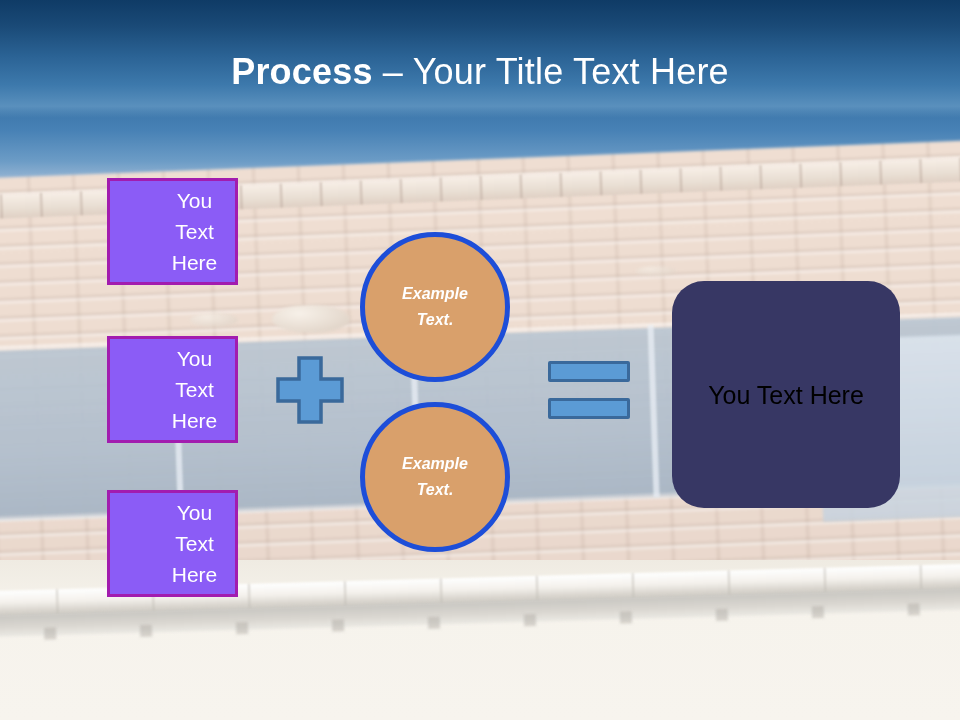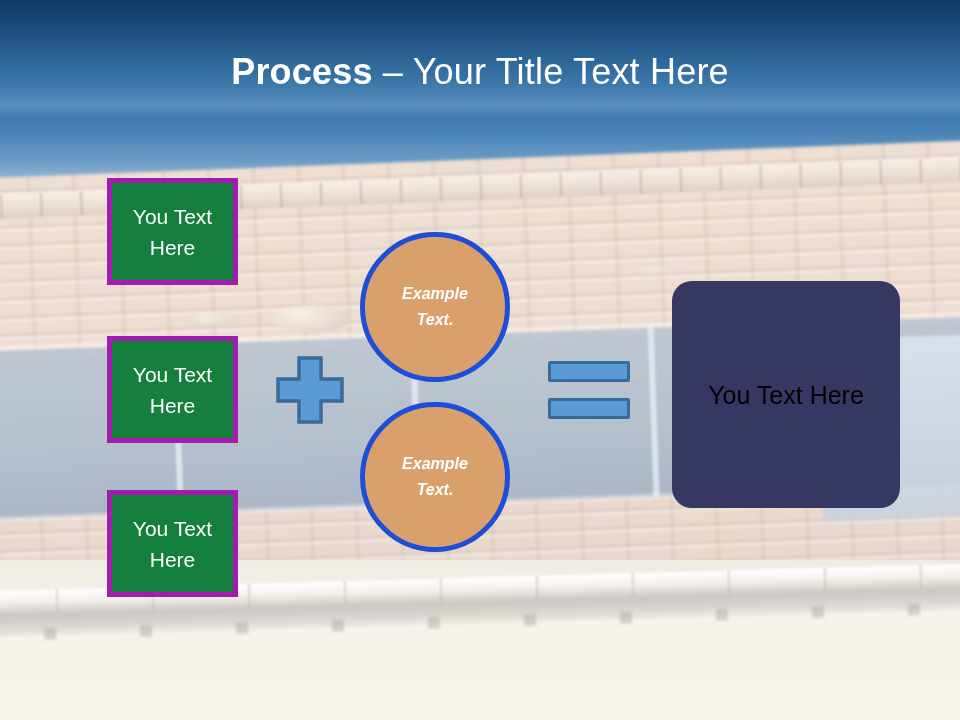--- a/index.html
+++ b/index.html
@@ -200,30 +200,31 @@
     letter-spacing: 0.2px;
     line-height: 44px;
     white-space: nowrap;
   }
   .title .strong { font-weight: bold; }
   .title .light  { font-weight: normal; }
 
   
   .blue-box {
     position: absolute;
-    background: #15803d;
-    border: 5px solid #a21caf;
+    background: #8b5cf6;
+    border: 3px solid #a21caf;
     box-sizing: border-box;
     color: #ffffff;
     font-size: 21px;
     line-height: 31px;
     text-align: center;
     display: flex;
     align-items: center;
     justify-content: center;
+    padding-left: 44px;
   }
   .blue-box .bb-text { display: block; padding: 0 8px; }
   .box-1 { left: 107px; top: 178px; width: 131px; height: 107px; }
   .box-2 { left: 107px; top: 336px; width: 131px; height: 107px; }
   .box-3 { left: 107px; top: 490px; width: 131px; height: 107px; }
 
   
   .plus {
     position: absolute;
     left: 275px; top: 355px;
@@ -267,21 +268,21 @@
   }
   .eq-top { top: 0; }
   .eq-bottom { top: 37px; }
 
   
   .navy-box {
     position: absolute;
     left: 672px; top: 281px;
     width: 228px; height: 227px;
     background: #373764;
-    border-radius: 20px;
+    border-radius: 32px;
     color: #000000;
     font-size: 25px;
     line-height: 32px;
     display: flex;
     align-items: center;
     justify-content: center;
     text-align: center;
   }
 </style>
 </head>

